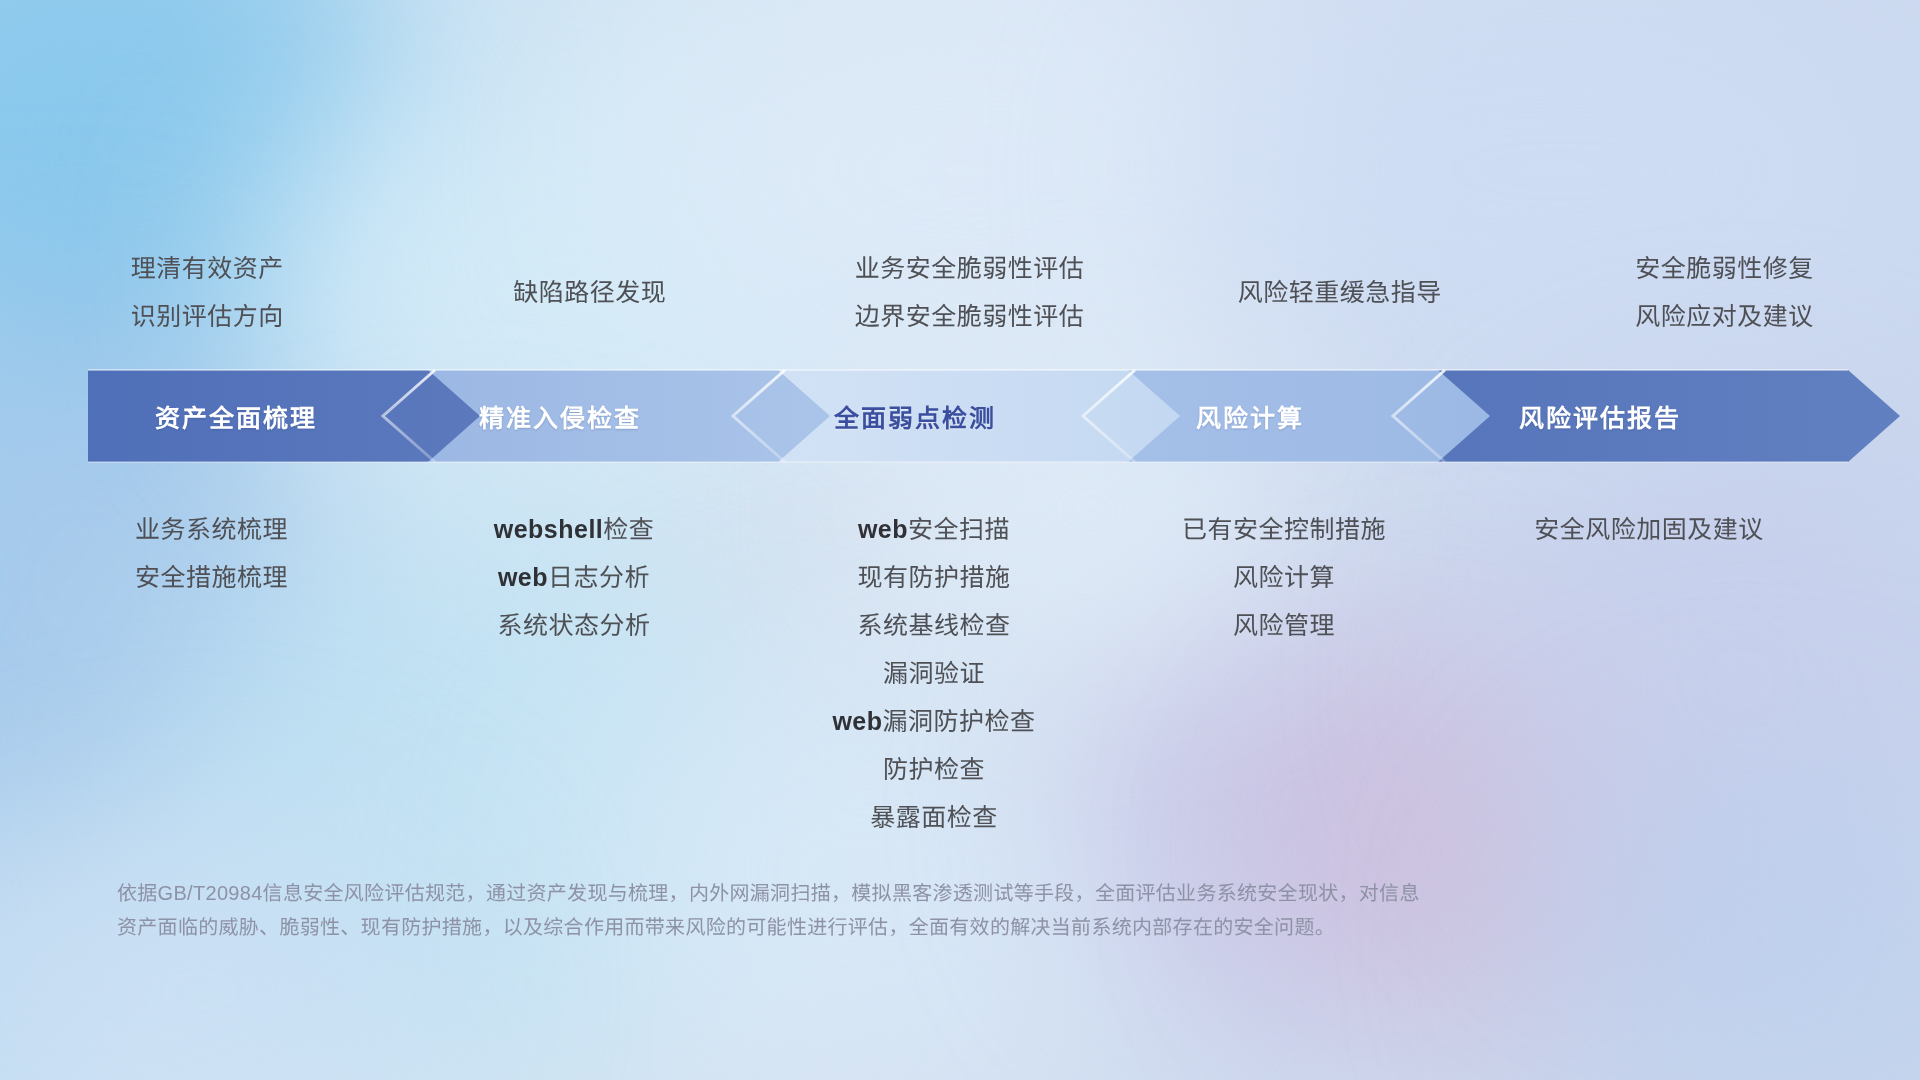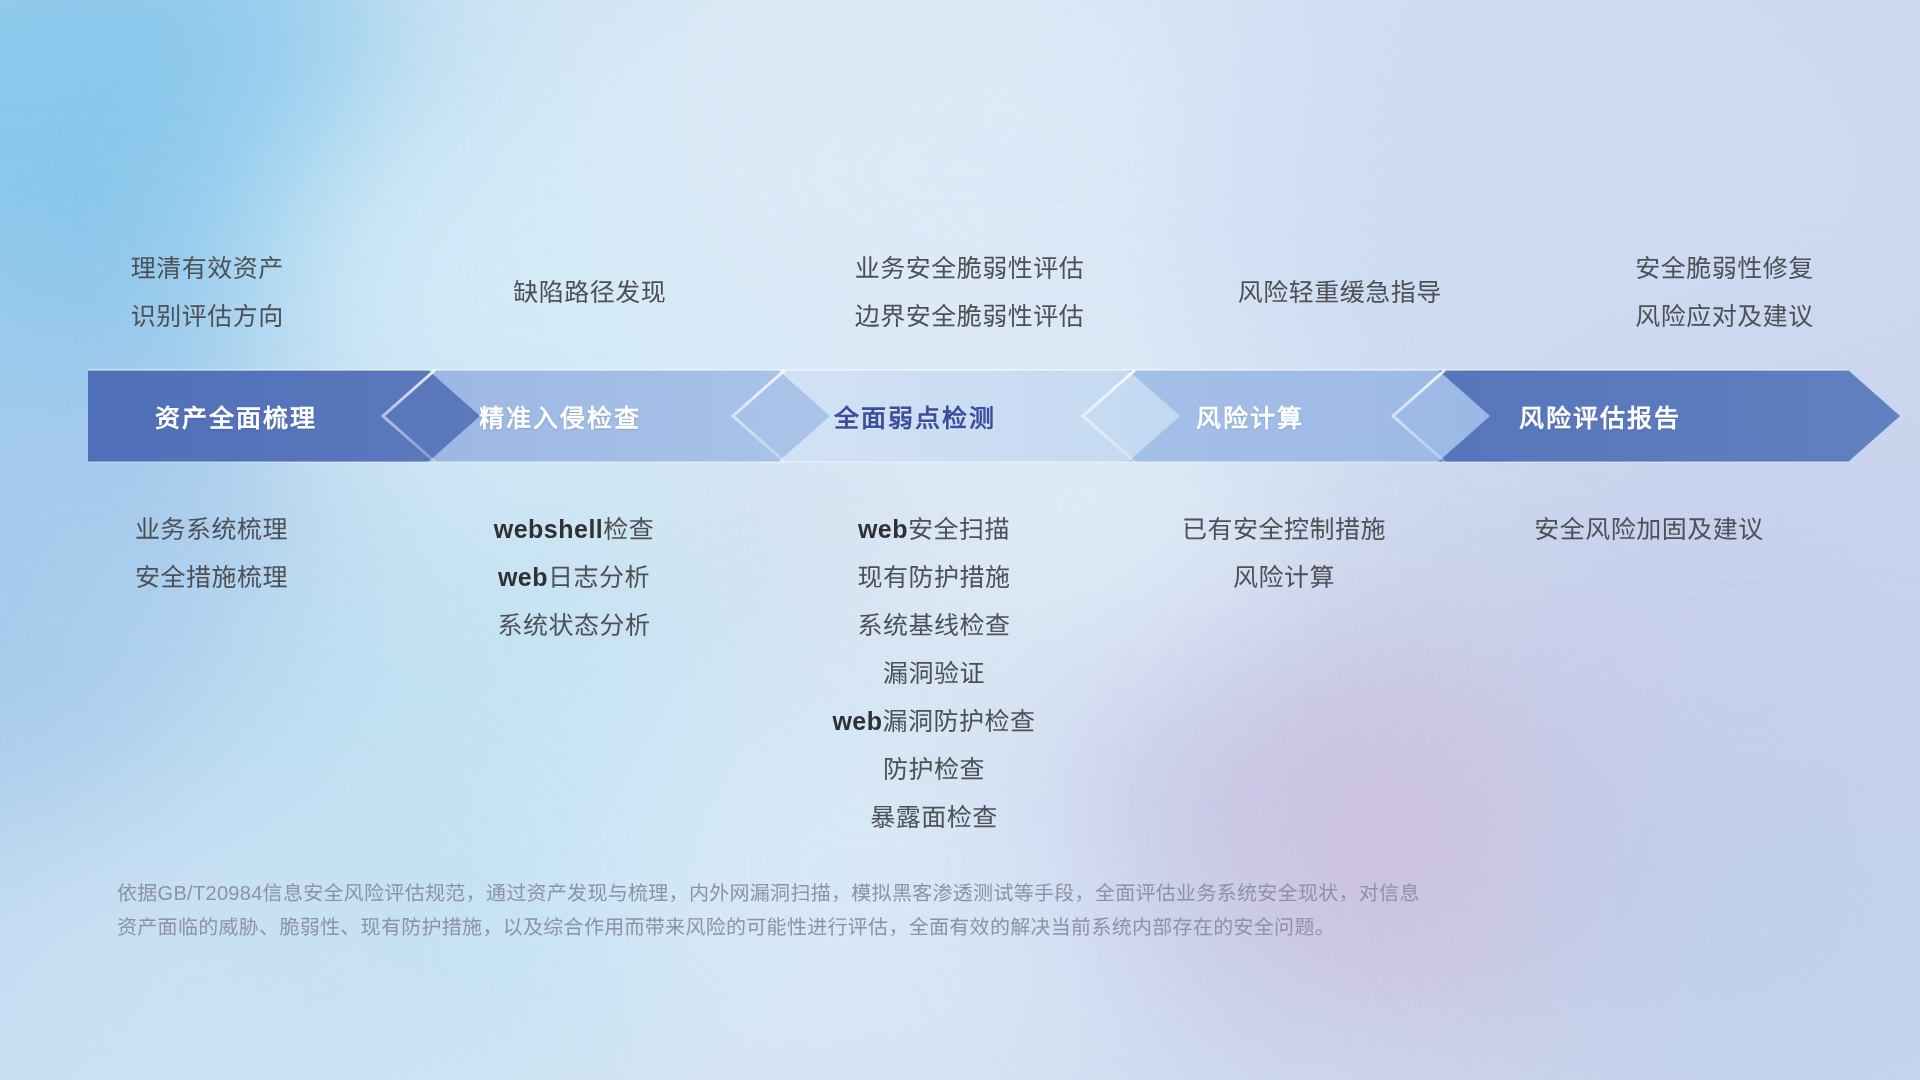--- a/index.html
+++ b/index.html
@@ -252,20 +252,21 @@
           <div class="item">现有防护措施</div>
           <div class="item">系统基线检查</div>
           <div class="item">漏洞验证</div>
           <div class="item"><b>web</b>漏洞防护检查</div>
           <div class="item">防护检查</div>
           <div class="item">暴露面检查</div>
         </div>
       <div class="col c4">
           <div class="item">已有安全控制措施</div>
           <div class="item">风险计算</div>
+          <div class="item">风险管理</div>
         </div>
       <div class="col c5">
           <div class="item">安全风险加固及建议</div>
         </div>
     </div>
 
     <div class="footer">
       <p>依据GB/T20984信息安全风险评估规范，通过资产发现与梳理，内外网漏洞扫描，模拟黑客渗透测试等手段，全面评估业务系统安全现状，对信息</p>
       <p>资产面临的威胁、脆弱性、现有防护措施，以及综合作用而带来风险的可能性进行评估，全面有效的解决当前系统内部存在的安全问题。</p>
     </div>

